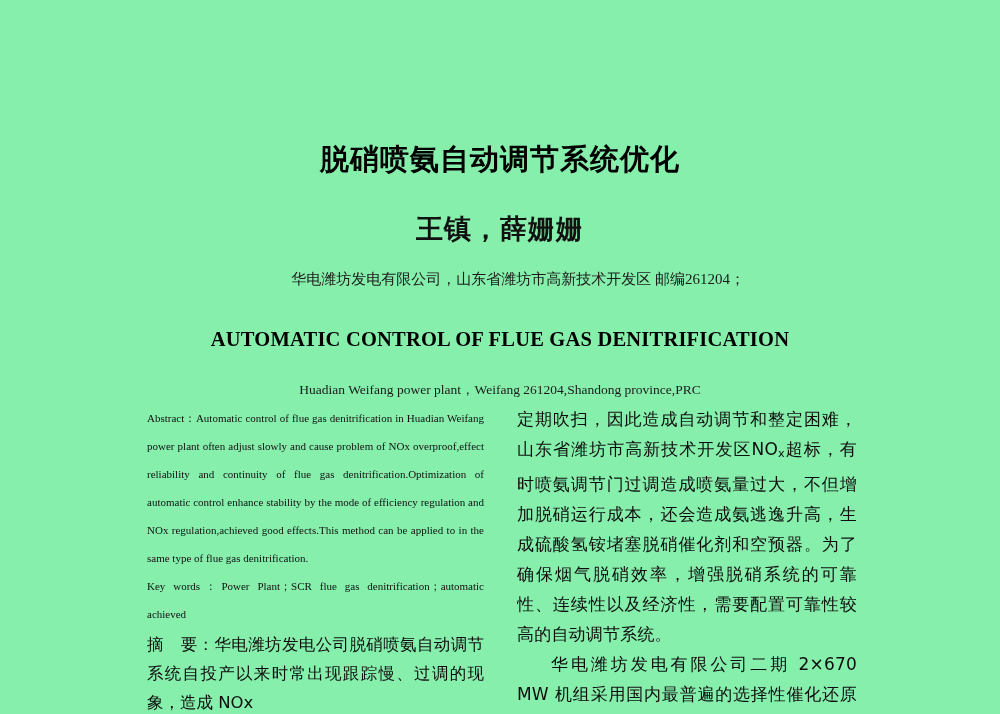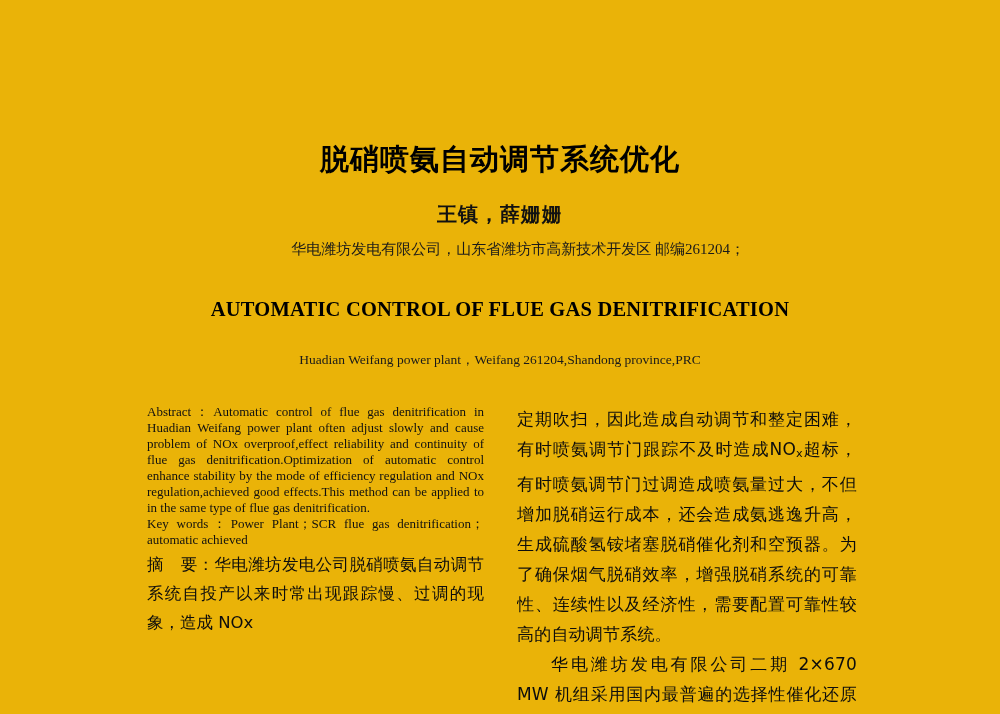--- a/index.html
+++ b/index.html
@@ -6,21 +6,21 @@
   html, body {
     margin: 0;
     padding: 0;
     background: #ffffff;
   }
   .page {
     position: relative;
     width: 1000px;
     height: 714px;
     overflow: hidden;
-    background: #eab308;
+    background: #86efac;
     color: #0b0b0b;
     font-family: "Liberation Serif", "DejaVu Serif", serif;
   }
 
   
   .header {
     position: absolute;
     left: 0;
     top: 0;
     width: 1000px;
@@ -30,25 +30,25 @@
     margin: 0;
     padding-top: 140px;
     font-family: "DejaVu Sans", "Liberation Sans", sans-serif;
     font-weight: bold;
     font-size: 29px;
     line-height: 38px;
     letter-spacing: 1px;
     color: #000000;
   }
   .cn-authors {
-    margin: 1px;
+    margin: 16px;
     padding-top: 22px;
     font-family: "DejaVu Sans", "Liberation Sans", sans-serif;
     font-weight: bold;
-    font-size: 20px;
+    font-size: 27px;
     line-height: 26px;
     letter-spacing: 1px;
     color: #111111;
   }
   .cn-affil {
     margin: 0;
     padding-top: 10px;
     font-family: "Liberation Serif", "DejaVu Serif", serif;
     font-size: 15px;
     line-height: 22px;
@@ -96,22 +96,22 @@
     top: 0;
     overflow: hidden;
     height: 310px;
   }
   .col-left  { left: 147px; width: 337px; }
   .col-right { left: 517px; width: 340px; }
 
   .en-para {
     margin: 0;
     font-family: "Liberation Serif", "DejaVu Serif", serif;
-    font-size: 13px;
-    line-height: 16px;
+    font-size: 11px;
+    line-height: 28px;
     text-align: justify;
     text-align-last: left;
     color: #101010;
   }
   .en-para.kw { margin-top: 0; }
 
   .cn-para {
     margin: 0;
     font-family: "DejaVu Sans", "Liberation Sans", sans-serif;
     font-size: 17px;
@@ -163,21 +163,21 @@
 
       <p class="en-para kw">Key words：Power Plant；SCR flue gas denitrification；automatic achieved</p>
 
       <p class="cn-abs">
         <span class="cn-abs-label">摘　要：</span><span>华电潍坊发电公司脱硝喷氨自动调节系统自投产以来时常出现跟踪慢、过调的现象，造成 NOx</span>
       </p>
     </div>
 
     <div class="col col-right">
       <p class="cn-para">
-        <span>定期吹扫，因此造成自动调节和整定困难，有时喷氨调节门跟踪不及时造成</span><span>NO</span><sub>x</sub><span>超标，有时喷氨调节门过调造成喷氨量过大，不但增加脱硝运行成本，还会造成氨逃逸升高，生成硫酸氢铵堵塞脱硝催化剂和空预器。为了确保烟气脱硝效率，增强脱硝系统的可靠性、连续性以及经济性，需要配置可靠性较高的自动调节系统。</span>
+        <span>定期吹扫，因此造成自动调节和整定困难，山东省潍坊市高新技术开发区</span><span>NO</span><sub>x</sub><span>超标，有时喷氨调节门过调造成喷氨量过大，不但增加脱硝运行成本，还会造成氨逃逸升高，生成硫酸氢铵堵塞脱硝催化剂和空预器。为了确保烟气脱硝效率，增强脱硝系统的可靠性、连续性以及经济性，需要配置可靠性较高的自动调节系统。</span>
       </p>
 
       <p class="cn-para indent">华电潍坊发电有限公司二期 2×670 MW 机组采用国内最普遍的选择性催化还原工艺(SCR)，设 A、B 两侧 SCR 反应器，每侧安</p>
     </div>
 
   </div>
 
 </div>
 
 </body></html>

